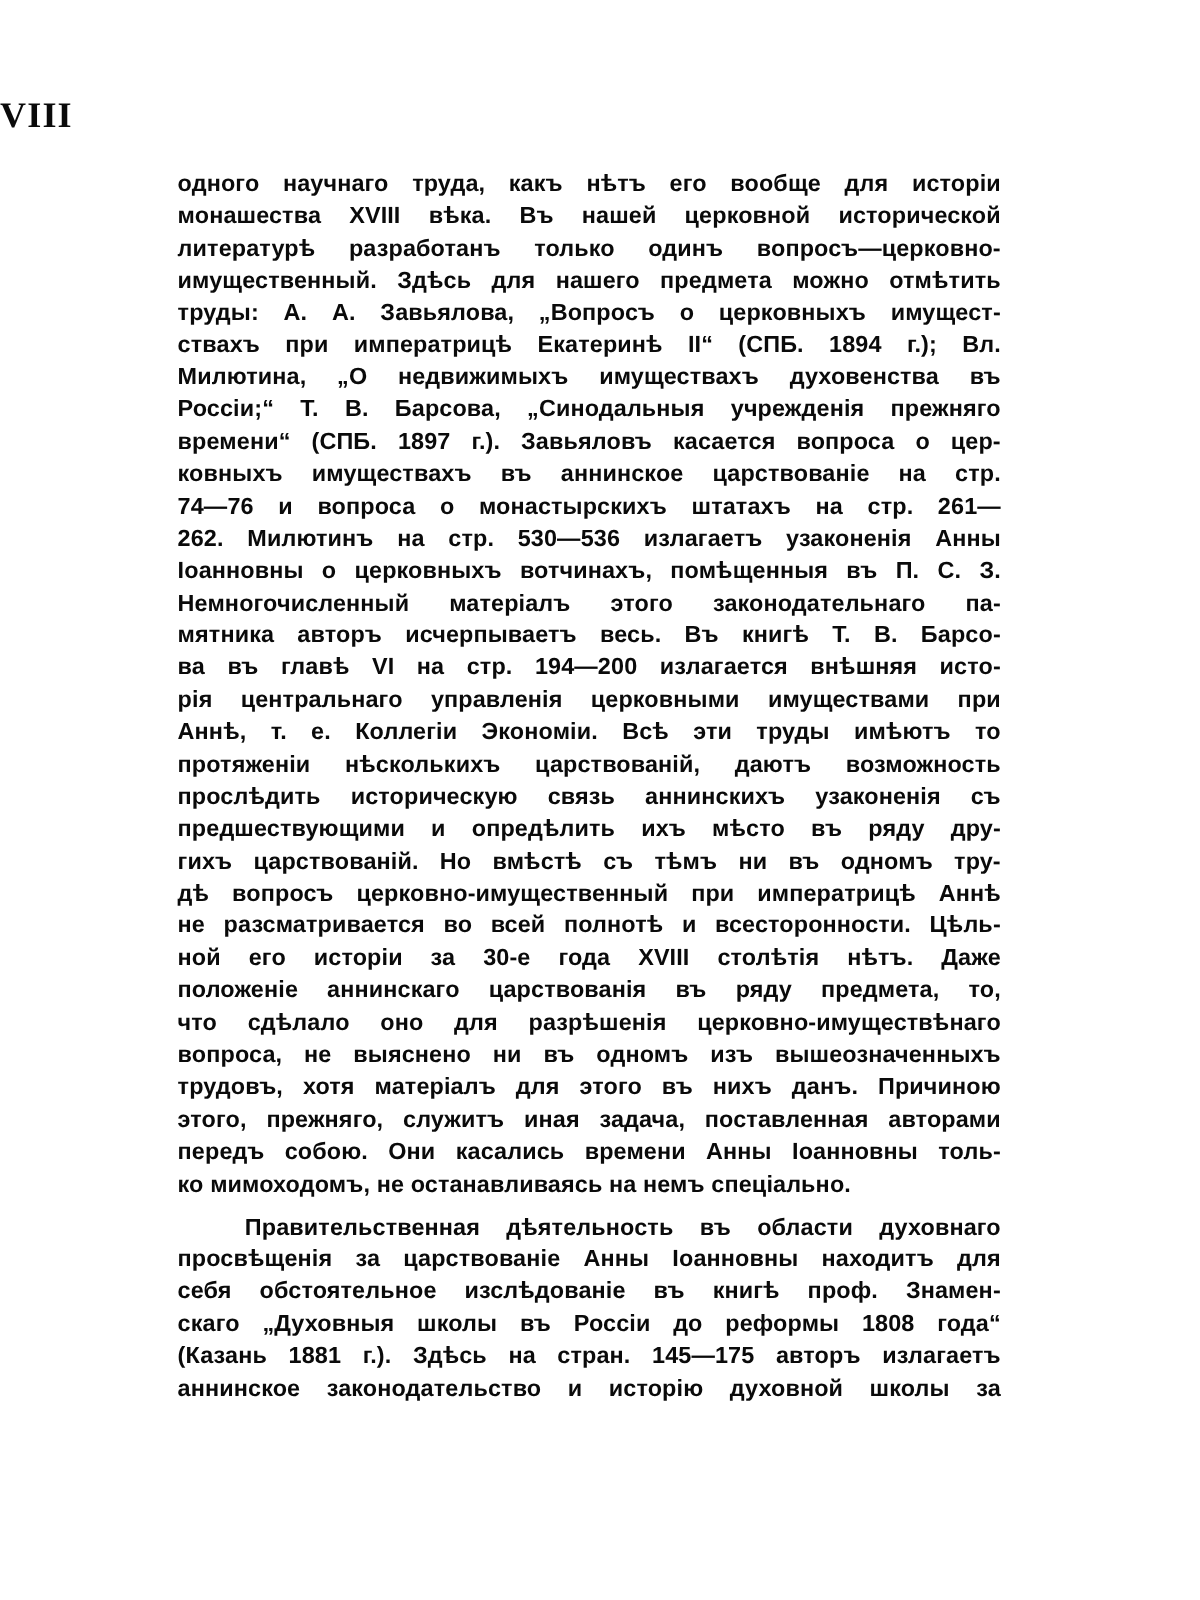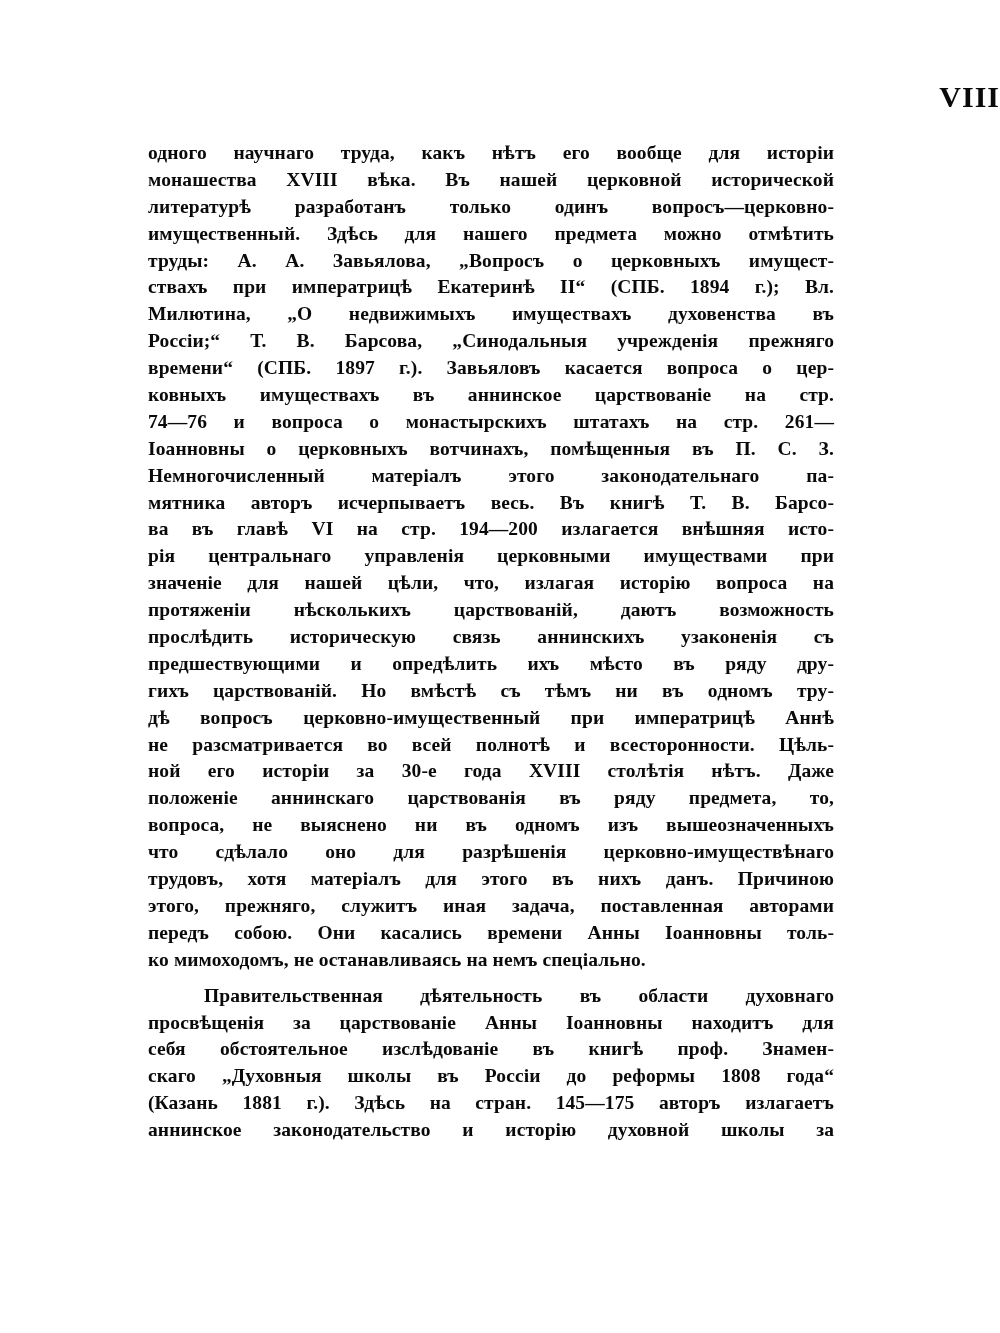--- a/index.html
+++ b/index.html
@@ -3,30 +3,30 @@
 <meta charset="utf-8">
 <style>
   html, body { margin: 0; padding: 0; background: #ffffff; }
   body { width: 1000px; height: 1333px; position: relative; overflow: hidden; }
   .page {
     position: absolute; left: 0; top: 0; width: 1000px; height: 1333px;
     background: #ffffff; color: #0a0a0a;
     font-family: "DejaVu Serif", "Liberation Serif", serif;
   }
   .page-number {
-    position: absolute; left: 16px; width: 984px; top: 80px;
-    text-align: right; font-size: 30px; font-weight: bold; letter-spacing: 1px;
+    position: absolute; left: 0; width: 984px; top: 80px;
+    text-align: left; font-size: 30px; font-weight: bold; letter-spacing: 1px;
     font-family: "Liberation Serif", serif;
   }
   .body-text {
     position: absolute; left: 148px; top: 140px; width: 686px;
   }
   .line {
     height: 26.9px; line-height: 26.9px; font-size: 19.5px;
-    font-family: Liberation Serif, serif; font-weight: bold;
+    font-family: Liberation Sans, sans-serif; font-weight: bold;
     white-space: nowrap; text-align: justify; text-align-last: justify;
     letter-spacing: 0.1px; transform-origin: left center;
   }
   .line.last { text-align-last: left; }
   .para-gap { height: 9px; }
   .line.indent { padding-left: 56px; }
 </style>
 </head>
 <body>
 
@@ -38,36 +38,37 @@
         <div class="line">монашества XVIII вѣка. Въ нашей церковной исторической</div>
         <div class="line">литературѣ разработанъ только одинъ вопросъ—церковно-</div>
         <div class="line">имущественный. Здѣсь для нашего предмета можно отмѣтить</div>
         <div class="line">труды: А. А. Завьялова, „Вопросъ о церковныхъ имущест-</div>
         <div class="line">ствахъ при императрицѣ Екатеринѣ II“ (СПБ. 1894 г.); Вл.</div>
         <div class="line">Милютина, „О недвижимыхъ имуществахъ духовенства въ</div>
         <div class="line">Россіи;“ Т. В. Барсова, „Синодальныя учрежденія прежняго</div>
         <div class="line">времени“ (СПБ. 1897 г.). Завьяловъ касается вопроса о цер-</div>
         <div class="line">ковныхъ имуществахъ въ аннинское царствованіе на стр.</div>
         <div class="line">74—76 и вопроса о монастырскихъ штатахъ на стр. 261—</div>
+        <div class="line">262. Милютинъ на стр. 530—536 излагаетъ узаконенія Анны</div>
         <div class="line">Іоанновны о церковныхъ вотчинахъ, помѣщенныя въ П. С. З.</div>
         <div class="line">Немногочисленный матеріалъ этого законодательнаго па-</div>
         <div class="line">мятника авторъ исчерпываетъ весь. Въ книгѣ Т. В. Барсо-</div>
         <div class="line">ва въ главѣ VI на стр. 194—200 излагается внѣшняя исто-</div>
         <div class="line">рія центральнаго управленія церковными имуществами при</div>
-        <div class="line">значеніе для нашей цѣли, что, излагая исторію вопроса на</div>
+        <div class="line">Аннѣ, т. е. Коллегіи Экономіи. Всѣ эти труды имѣютъ то</div>
         <div class="line">протяженіи нѣсколькихъ царствованій, даютъ возможность</div>
         <div class="line">прослѣдить историческую связь аннинскихъ узаконенія съ</div>
         <div class="line">предшествующими и опредѣлить ихъ мѣсто въ ряду дру-</div>
         <div class="line">гихъ царствованій. Но вмѣстѣ съ тѣмъ ни въ одномъ тру-</div>
         <div class="line">дѣ вопросъ церковно-имущественный при императрицѣ Аннѣ</div>
         <div class="line">не разсматривается во всей полнотѣ и всесторонности. Цѣль-</div>
         <div class="line">ной его исторіи за 30-е года XVIII столѣтія нѣтъ. Даже</div>
         <div class="line">положеніе аннинскаго царствованія въ ряду предмета, то,</div>
+        <div class="line">что сдѣлало оно для разрѣшенія церковно-имуществѣнаго</div>
         <div class="line">вопроса, не выяснено ни въ одномъ изъ вышеозначенныхъ</div>
-        <div class="line">что сдѣлало оно для разрѣшенія церковно-имуществѣнаго</div>
         <div class="line">трудовъ, хотя матеріалъ для этого въ нихъ данъ. Причиною</div>
         <div class="line">этого, прежняго, служитъ иная задача, поставленная авторами</div>
         <div class="line">передъ собою. Они касались времени Анны Іоанновны толь-</div>
         <div class="line last">ко мимоходомъ, не останавливаясь на немъ спеціально.</div>
       </div>
       <div class="para-gap"></div>
       <div>
         <div class="line indent">Правительственная дѣятельность въ области духовнаго</div>
         <div class="line">просвѣщенія за царствованіе Анны Іоанновны находитъ для</div>
         <div class="line">себя обстоятельное изслѣдованіе въ книгѣ проф. Знамен-</div>

